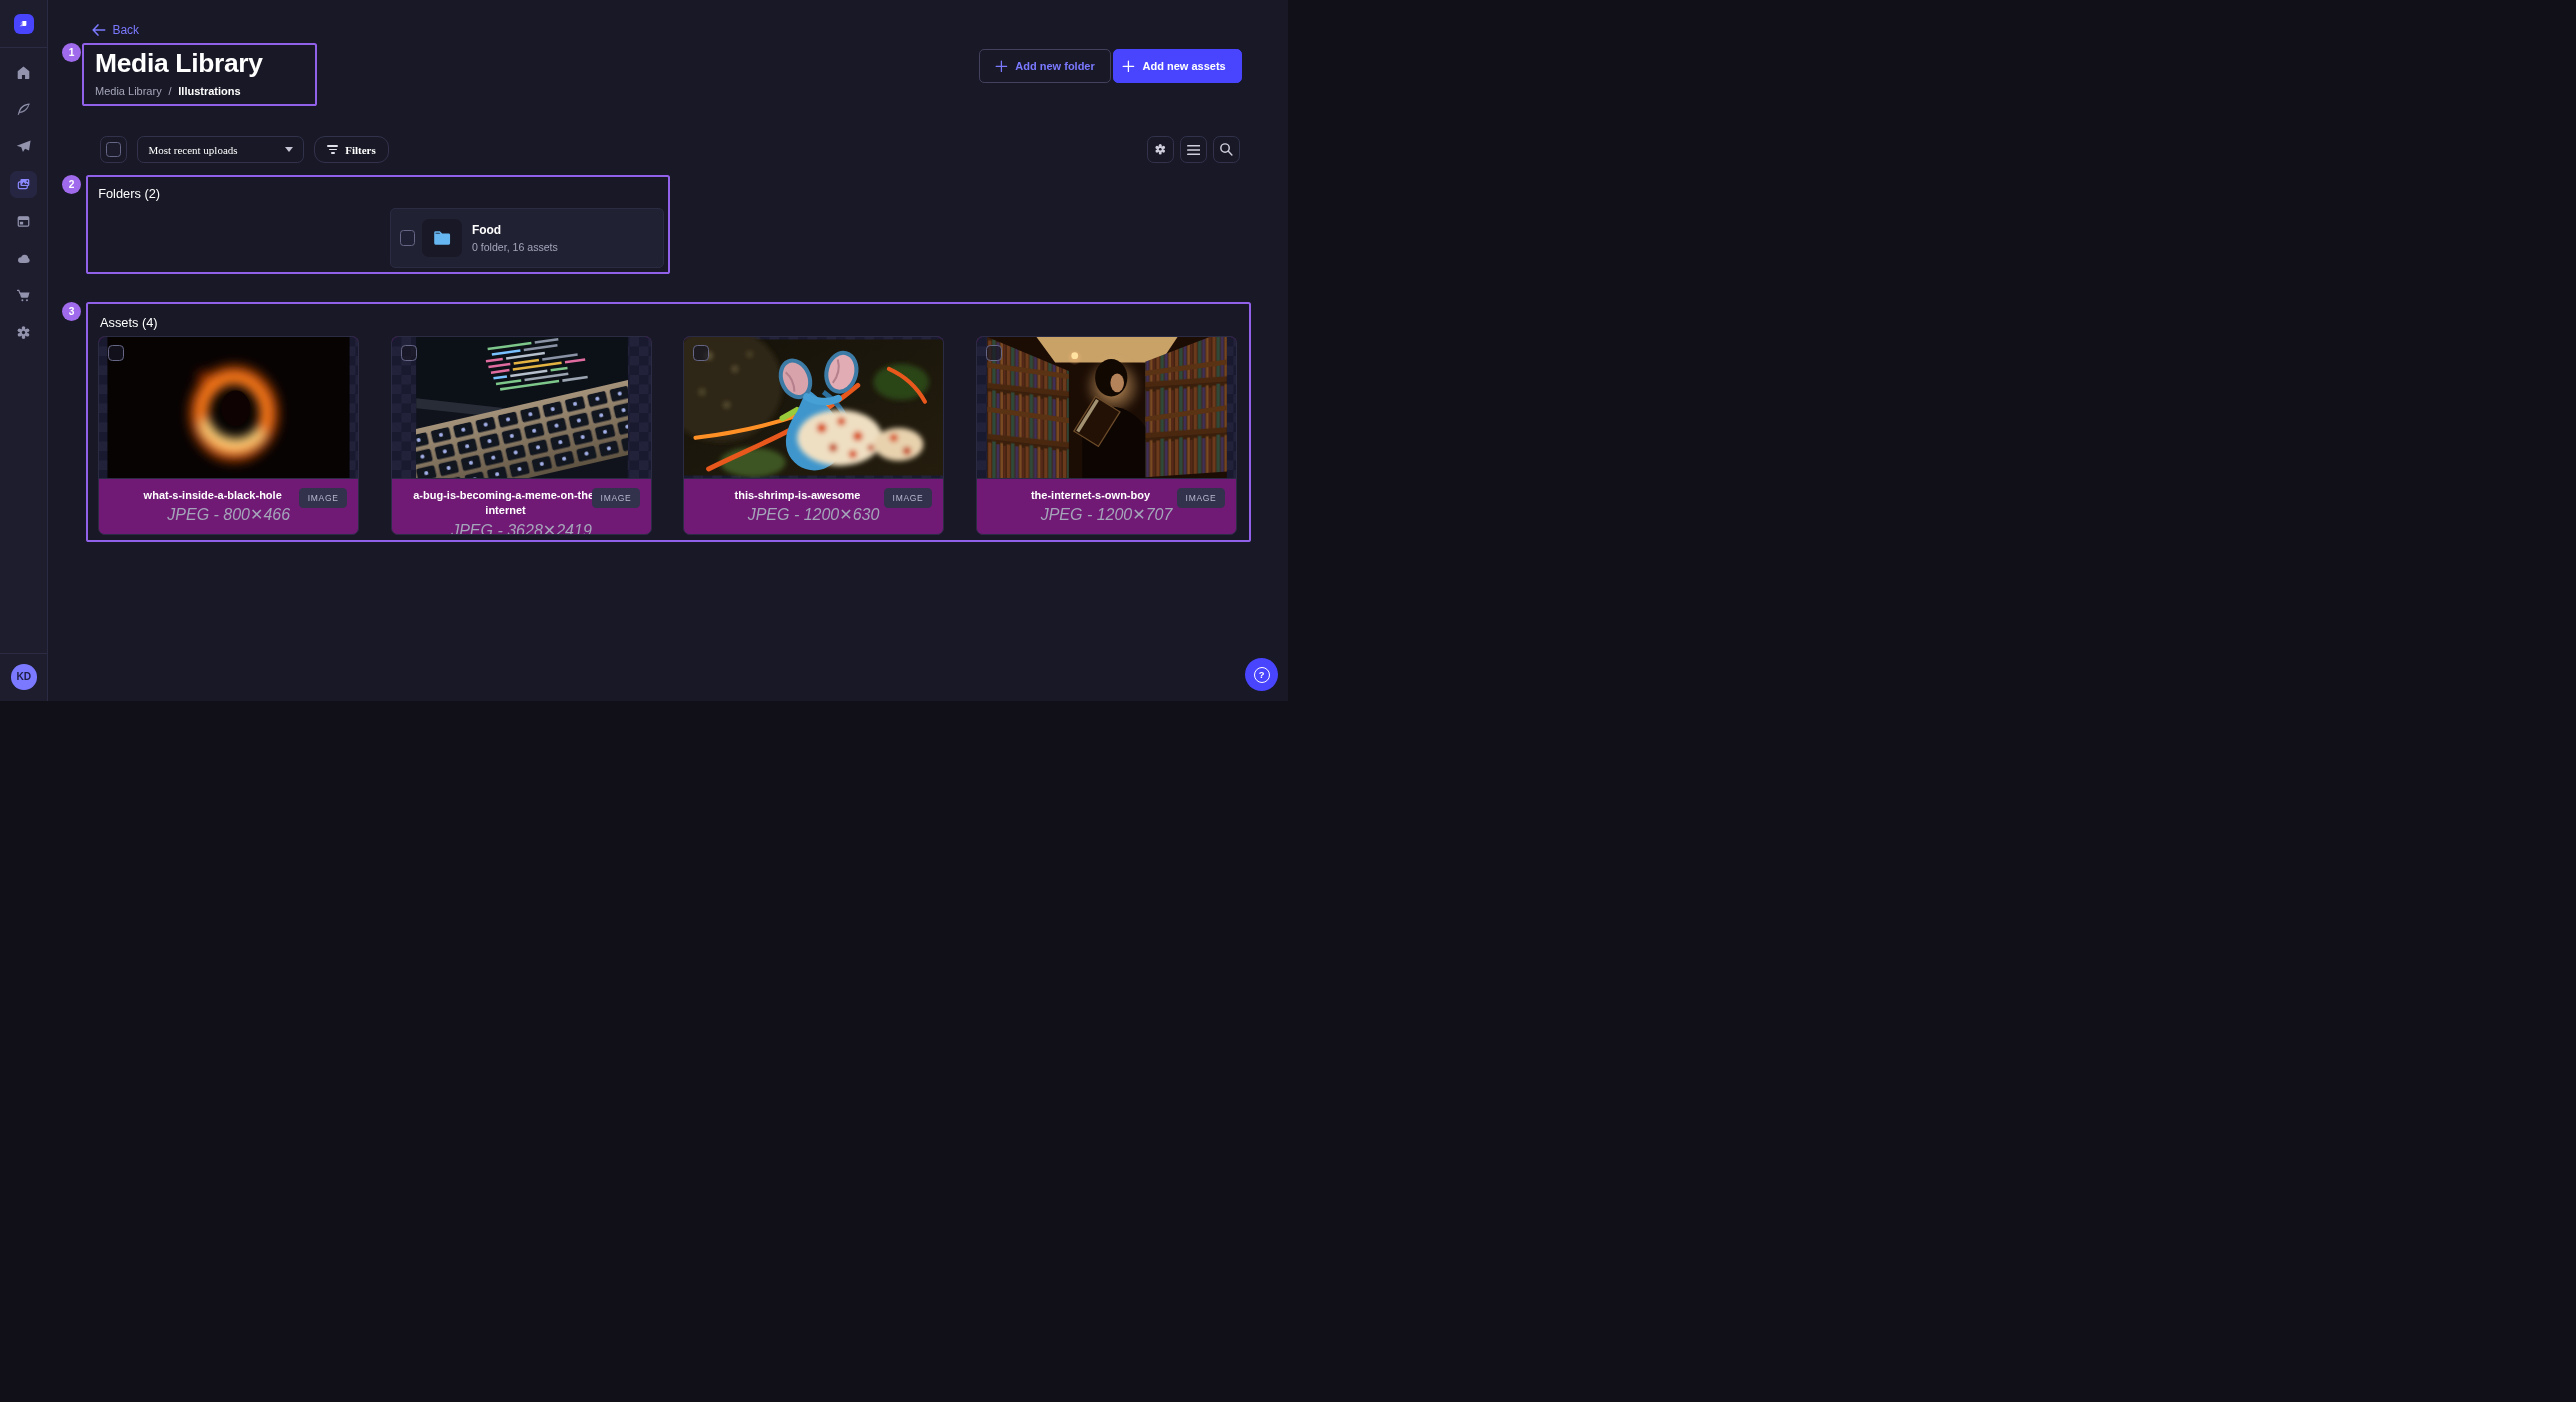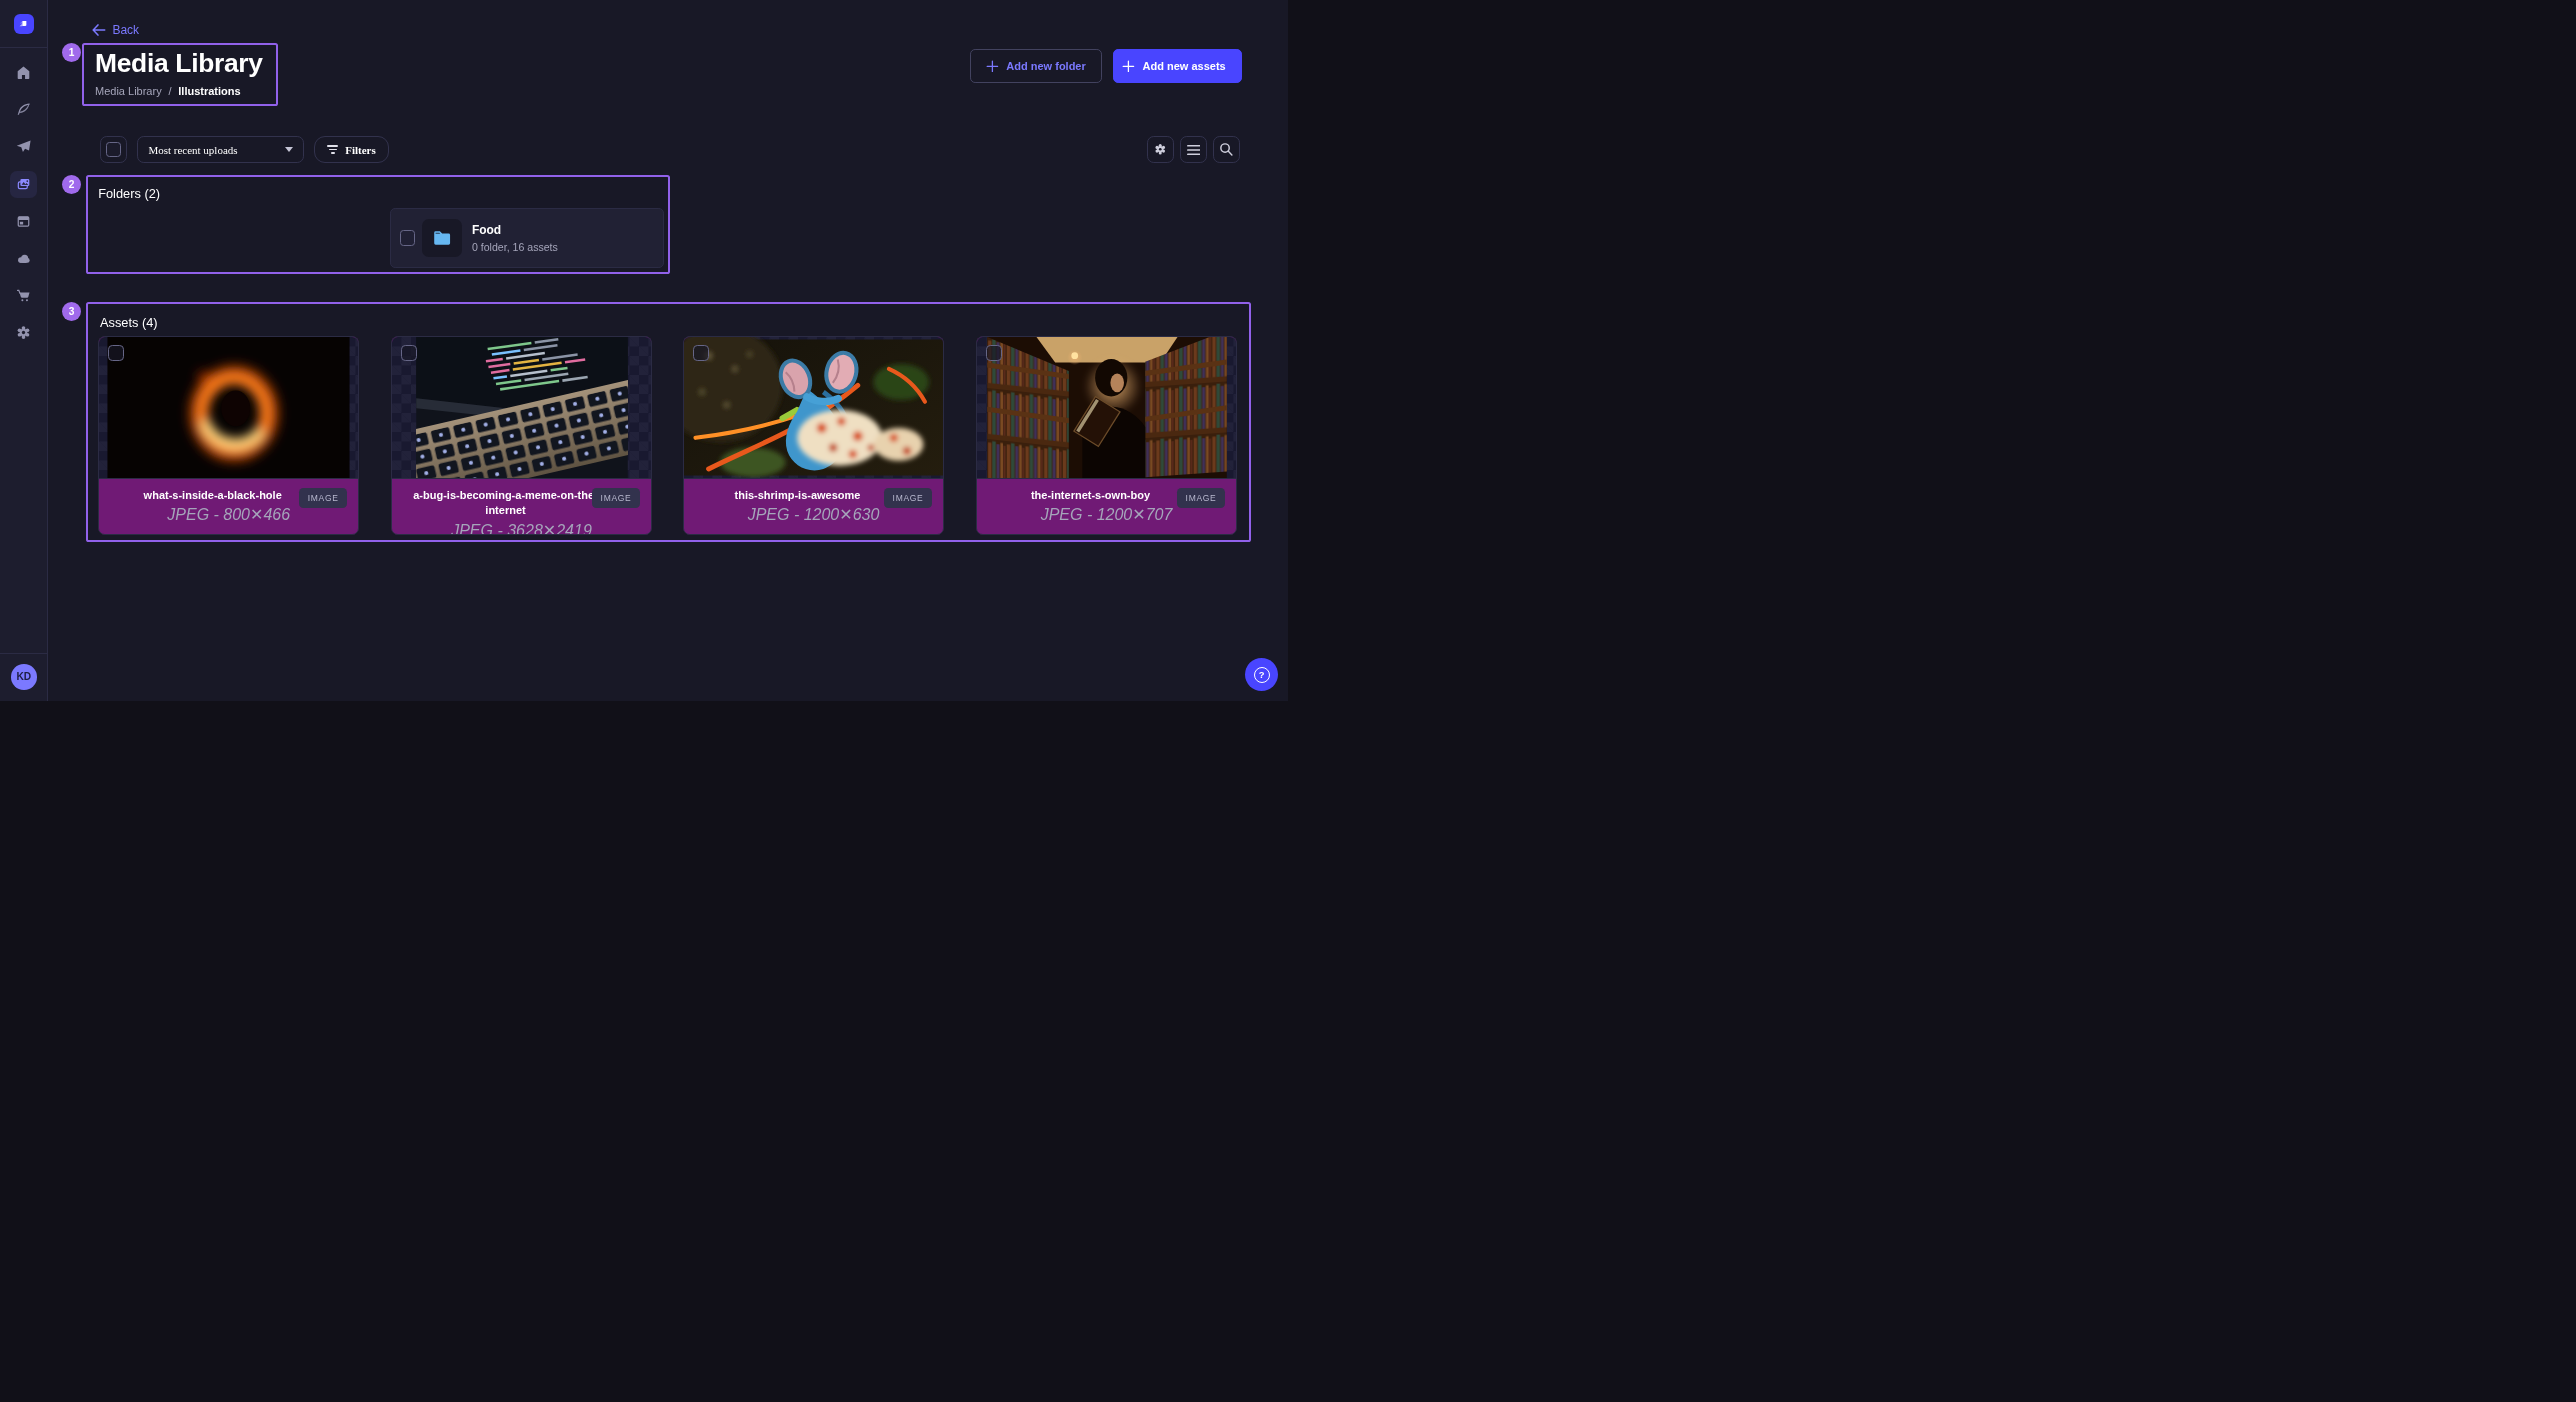--- a/index.html
+++ b/index.html
@@ -16,21 +16,21 @@
   .nav-item.active { background:#262642; color:#8b89ff; }
   .avatar { position:absolute; left:11px; top:664px; width:25.6px; height:25.6px; border-radius:50%; background:#7b79ff; color:#1d1d42; font-size:10.2px; font-weight:700; display:flex; align-items:center; justify-content:center; cursor:pointer; }
 
   
   .back-link { position:absolute; left:92px; top:23px; display:flex; align-items:center; gap:6.8px; color:#7b79ff; font-size:12px; font-weight:500; cursor:pointer; }
   .page-title { color:#ffffff; font-size:26.4px; font-weight:700; letter-spacing:-0.3px; }
   .breadcrumb { display:flex; align-items:center; gap:6.8px; margin-top:6px; font-size:11px; }
   .crumb-parent { color:#a5a5ba; cursor:pointer; }
   .crumb-sep { color:#a5a5ba; }
   .crumb-current { color:#ffffff; font-weight:700; }
-  .hdr-buttons { position:absolute; right:46px; top:49px; display:flex; gap:11px; }
+  .hdr-buttons { position:absolute; right:46px; top:49px; display:flex; gap:2px; }
   .btn { height:34px; border-radius:5.1px; display:flex; align-items:center; gap:7.7px; padding:0 15.3px; font-size:11px; font-weight:600; cursor:pointer; }
   .btn-outline { border:0.9px solid #42425f; color:#7b79ff; background:transparent; }
   .btn-primary { background:#4945ff; color:#ffffff; border:0.9px solid #4945ff;padding-left:8px; }
 
   
   .toolbar-left { position:absolute; left:100px; top:136px; display:flex; gap:10.2px;font-family:Liberation Serif, serif; }
   .ctrl { height:27px; border:0.9px solid #32324d; border-radius:6.8px; background:transparent; display:flex; align-items:center; cursor:pointer; }
   .select-all { width:27px; justify-content:center; }
   .checkbox { width:15.3px; height:15.3px; border:0.9px solid #666687; border-radius:3.4px; background:rgba(33,33,52,.4); cursor:pointer; }
   .sort-dd { padding:0 10.2px; gap:10.2px; width:167px; justify-content:space-between; }
@@ -162,21 +162,21 @@
   </div>
 
   <div class="back-link">
     <svg width="13.6" height="12" viewBox="0 0 16 14">
         <path d="M7 1L1.4 7 7 13M1.8 7H15" fill="none" stroke="#7b79ff" stroke-width="1.8" stroke-linecap="round" stroke-linejoin="round"></path>
       </svg>
     <span>Back</span>
   </div>
 
   <div class="ann-badge" style="left:62px; top:43px">1</div>
-  <div class="ann-box" style="left:82px; top:43px; width:196px; height:63px">
+  <div class="ann-box" style="left:82px; top:43px; width:235px; height:63px">
     <div style="padding:3.4px 0 0 11px">
       <div class="page-title">Media Library</div>
       <div class="breadcrumb">
         <span class="crumb-parent">Media Library</span>
         <span class="crumb-sep">/</span>
         <span class="crumb-current">Illustrations</span>
       </div>
     </div>
   </div>
 

